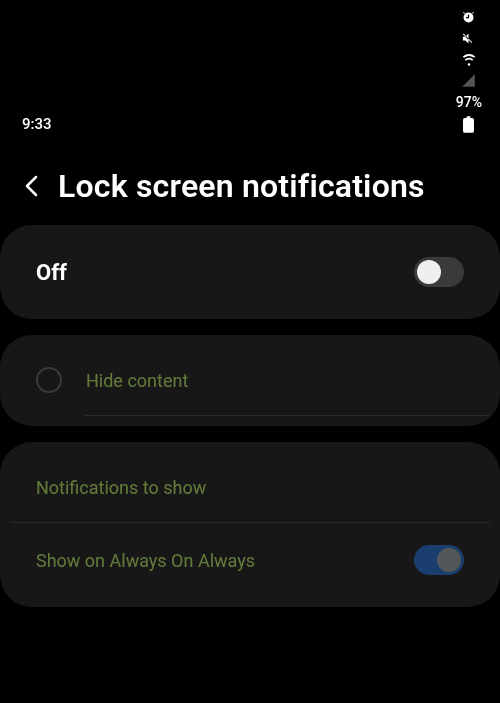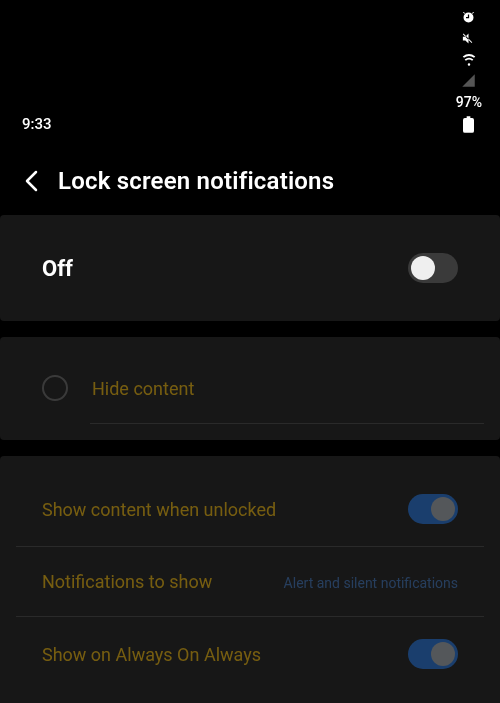--- a/index.html
+++ b/index.html
@@ -30,41 +30,41 @@
     display: flex;
     align-items: center;
     padding: 28px 18px 20px 18px;
     gap: 14px;
   }
   .back-chevron {
     width: 26px; height: 26px;
     display: flex; align-items: center; justify-content: center;
   }
   .header-title {
-    font-size: 24px;
+    font-size: 32px;
     font-weight: 600;
     letter-spacing: 0.2px;
   }
   .card {
     background: #171717;
-    border-radius: 4px;
+    border-radius: 32px;
     margin: 0 0 16px 0;
-    padding: 16px;
+    padding: 10px;
   }
   .row {
     display: flex;
     align-items: center;
     padding: 22px 26px;
     min-height: 70px;
   }
   .row + .row { border-top: 1px solid #2a2a2a; }
   .inset-divider { border-top: 1px solid #2a2a2a; margin-left: 74px; }
   .off-label { font-size: 22px; font-weight: 700; }
   .dimmed .row-label, .dimmed .row-sub, .dimmed .radio, .dimmed .toggle { opacity: 0.45; }
-  .row-label { font-size: 18px; color: #eab308; flex: 1; }
+  .row-label { font-size: 18px; color: #bef264; flex: 1; }
   .row-sub { font-size: 14px; color: #3a6fb5; margin-top: 4px; }
   .row-stack { flex: 1; display: flex; flex-direction: row; }
   .radio {
     width: 26px; height: 26px;
     border: 2px solid #666;
     border-radius: 50%;
     margin-right: 24px;
     display: flex; align-items: center; justify-content: center;
     flex-shrink: 0;
   }
@@ -147,29 +147,22 @@
 <div class="card dimmed">
   <div class="row">
     <div class="radio"></div>
     <span class="row-label">Hide content</span>
   </div>
   <div class="inset-divider"></div>
 </div>
 
 <div class="card dimmed">
   <div class="row">
-    <span class="row-label">Show content when unlocked</span>
-    <div class="toggle on">
-        <div class="knob"></div>
-      </div>
-  </div>
-  <div class="row">
     <div class="row-stack">
       <span class="row-label">Notifications to show</span>
-      <span class="row-sub">Alert and silent notifications</span>
     </div>
   </div>
   <div class="row">
     <span class="row-label">Show on Always On Always</span>
     <div class="toggle on">
         <div class="knob"></div>
       </div>
   </div>
 </div>
 

